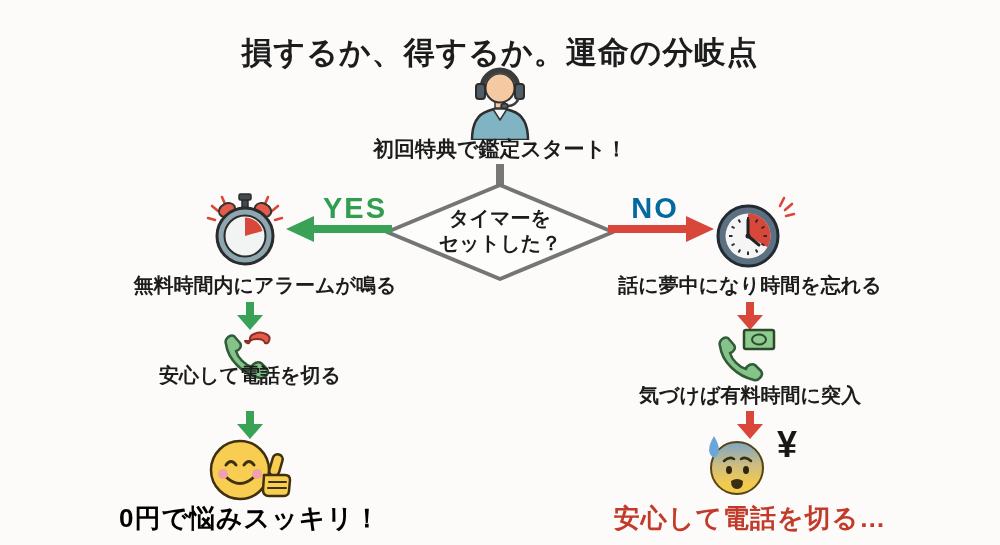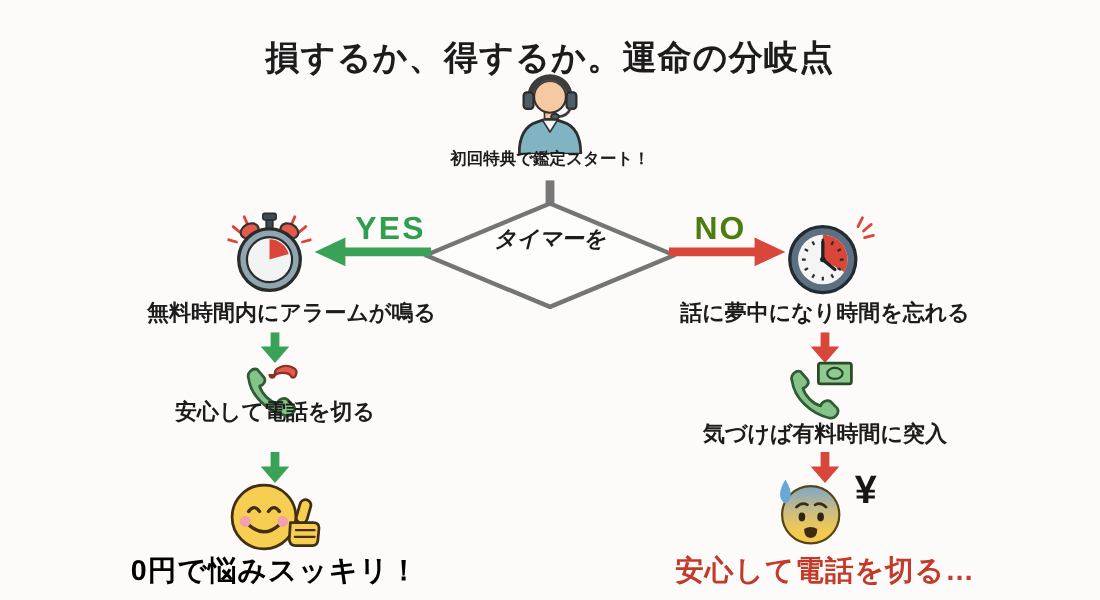--- a/index.html
+++ b/index.html
@@ -4,28 +4,28 @@
 <style>
   html,body{margin:0;padding:0;}
   body{
     width:1000px;height:545px;position:relative;overflow:hidden;
     background:#fcfbf9;
     font-family:"Liberation Sans","DejaVu Sans",sans-serif;
   }
   .abs{position:absolute;}
   .jtext{font-weight:800;color:#1c1c1c;text-align:center;line-height:1.25;}
   .title{font-size:31px;letter-spacing:1px;}
-  .caption{font-size:15px;}
+  .caption{font-size:21px;}
   .step{font-size:20px;}
   .result-green{font-size:26px;color:#000000;letter-spacing:1px;}
   .result-red{font-size:26px;color:#c23b2a;letter-spacing:1px;}
   .branch-label{font-size:29px;letter-spacing:2px;}
   .yes{color:#2f9e4f;}
-  .no{color:#4d7c0f;}
-  .diamond-text{font-size:20px;font-style:italic;}
+  .no{color:#0369a1;}
+  .diamond-text{font-size:20px;}
   .stem{background:#777;}
   .yen{font-size:36px;font-weight:800;color:#171717;}
   svg{display:block;}
 </style>
 </head>
 <body>
 
 <div class="abs jtext title" style="left:0;top:10px;width:1000px;margin-top:24px;">損するか、得するか。運命の分岐点</div>
 
 <svg class="abs" style="left:458px;top:56px;" width="84" height="84" viewBox="0 0 84 84">
@@ -44,20 +44,21 @@
 <div class="abs jtext caption" style="left:300px;top:136px;width:400px;">初回特典で鑑定スタート！</div>
 
 <div class="abs stem" style="left:496px;top:164px;width:8px;height:24px;"></div>
 
 <div class="abs" style="left:383px;top:182px;width:234px;height:100px;">
   <svg width="234" height="100" viewBox="0 0 234 100">
     <polygon points="117,3 230,50 117,97 4,50" fill="#fdfdfc" stroke="#757575" stroke-width="4" stroke-linejoin="round"></polygon>
   </svg>
   <div class="abs jtext diamond-text" style="left:0;top:24px;width:234px;">
     <div>タイマーを</div>
+    <div>セットした？</div>
   </div>
 </div>
 
 <div class="abs jtext branch-label yes" style="left:300px;top:190px;width:110px;">YES</div>
 <svg class="abs" style="left:286px;top:214px;" width="106" height="30" viewBox="0 0 106 30">
   <polygon points="106,11 28,11 28,2 0,15 28,28 28,19 106,19" fill="#3aa257"></polygon>
 </svg>
 
 <div class="abs jtext branch-label no" style="left:600px;top:190px;width:110px;">NO</div>
 <svg class="abs" style="left:608px;top:214px;" width="106" height="30" viewBox="0 0 106 30">

